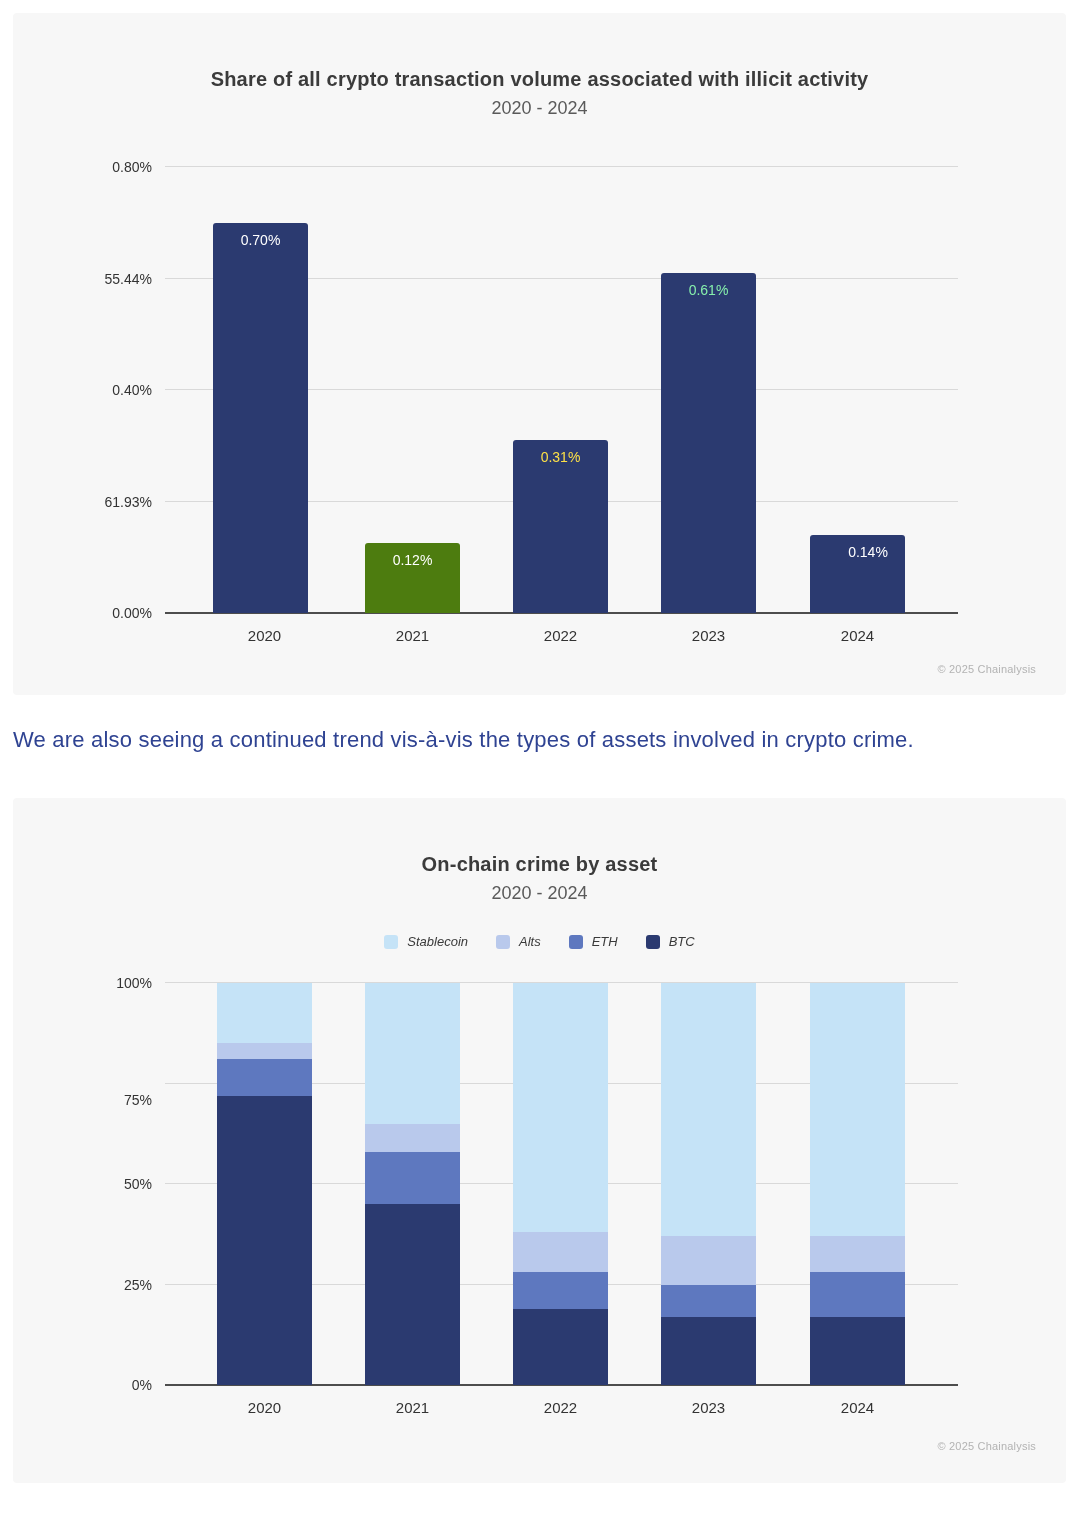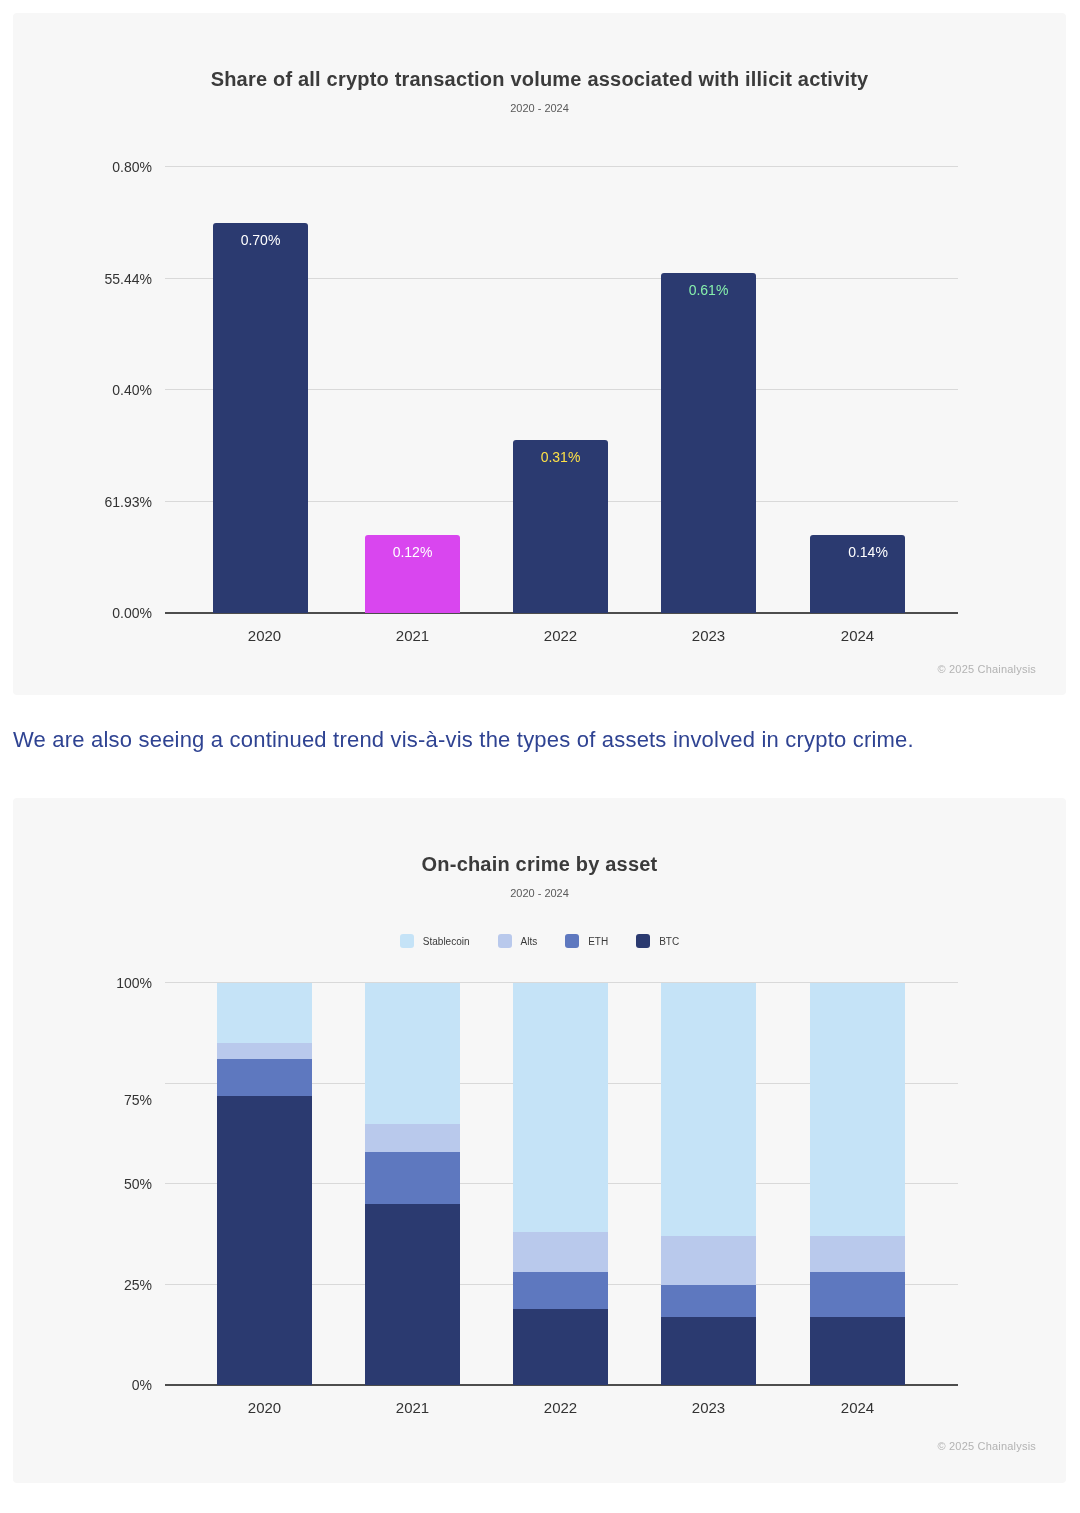--- a/index.html
+++ b/index.html
@@ -22,34 +22,34 @@
   .chart-head { padding-top: 52px; text-align: center; }
   .chart-title {
     font-size: 20px;
     font-weight: bold;
     color: #3b3b3b;
     line-height: 28px;
     letter-spacing: 0.2px;
   }
   .chart-subtitle {
     margin-top: 4px;
-    font-size: 11px;
+    font-size: 18px;
     color: #5a5a5a;
     line-height: 22px;
   }
   .legend {
     margin-top: 30px;
     display: flex;
     justify-content: center;
     align-items: center;
     gap: 28px;
   }
   .legend-item { display: flex; align-items: center; gap: 9px; cursor: default; }
   .legend-swatch { width: 14px; height: 14px; border-radius: 3px; }
-  .legend-label { font-size: 10px; color: #3a3a3a; }
+  .legend-label { font-size: 13px; color: #3a3a3a; font-style: italic; }
   .plot { position: absolute; left: 152px; width: 793px; }
   .plot1 { top: 154px; height: 446px; }
   .plot2 { top: 185px; height: 402px; }
   .gridline {
     position: absolute; left: 0; right: 0; height: 1px;
     background: #d9d9d9;
   }
   .baseline {
     position: absolute; left: 0; right: 0; bottom: -1px; height: 2px;
     background: #4d4d4d;
@@ -110,21 +110,21 @@
       <div class="ytick" style="top: -8px;">0.80%</div>
       <div class="baseline"></div>
       <div class="xtick" style="left: 52px; top: 460px;">2020</div>
       <div class="xtick" style="left: 200px; top: 460px;">2021</div>
       <div class="xtick" style="left: 348px; top: 460px;">2022</div>
       <div class="xtick" style="left: 496px; top: 460px;">2023</div>
       <div class="xtick" style="left: 645px; top: 460px;">2024</div>
       <div class="bar" style="left: 48px; height: 390.25px; background: rgb(43, 58, 112);">
         <div class="bar-label" style="color: rgb(255, 255, 255);">0.70%</div>
       </div>
-      <div class="bar" style="left: 200px; height: 78px; background: #d946ef;">
+      <div class="bar" style="left: 200px; height: 70px; background: #4d7c0f;">
         <div class="bar-label" style="color: rgb(255, 255, 255);">0.12%</div>
       </div>
       <div class="bar" style="left: 348px; height: 172.825px; background: rgb(43, 58, 112);">
         <div class="bar-label" style="color: #fde047;">0.31%</div>
       </div>
       <div class="bar" style="left: 496px; height: 340.075px; background: rgb(43, 58, 112);">
         <div class="bar-label" style="color: #86efac;">0.61%</div>
       </div>
       <div class="bar" style="left: 645px; height: 78.05px; background: rgb(43, 58, 112);">
         <div class="bar-label" style="color: rgb(255, 255, 255); padding-left: 21px;">0.14%</div>

